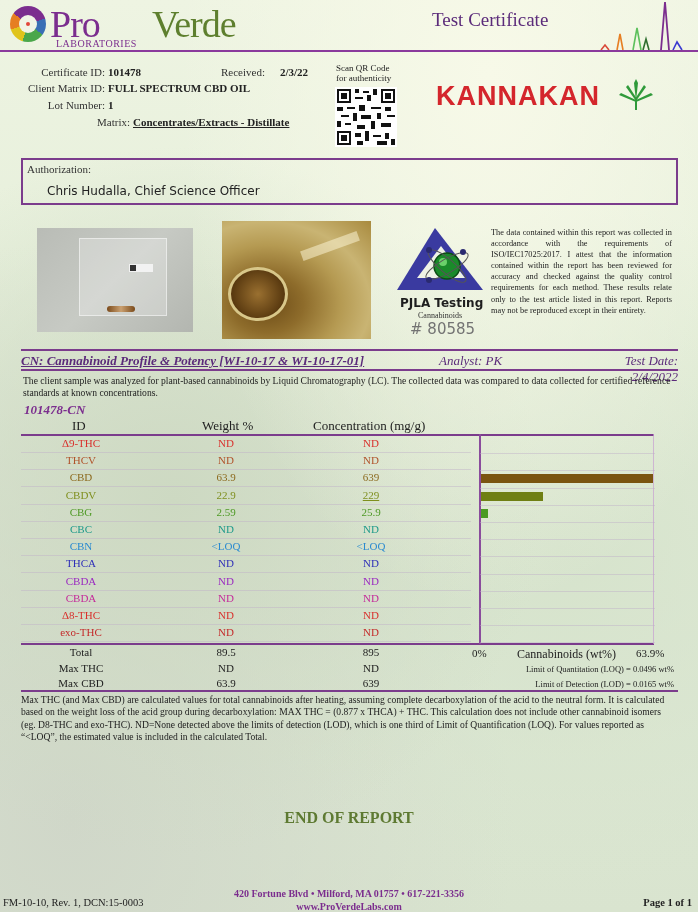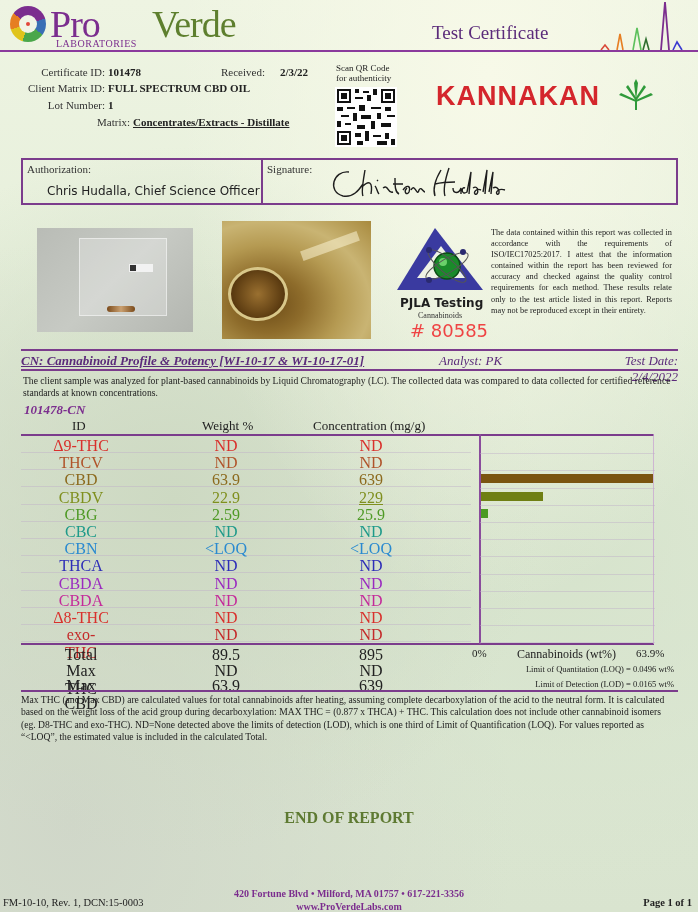--- a/index.html
+++ b/index.html
@@ -17,21 +17,21 @@
   .abs { position: absolute; }
 
   
   .logo-circle { left: 10px; top: 6px; width: 36px; height: 36px; border-radius: 50%;
     background: conic-gradient(#7b2d8e 0 20%, #3a6fb5 20% 35%, #4aa74a 35% 55%, #e0c41c 55% 70%, #e67e22 70% 85%, #7b2d8e 85% 100%); }
   .logo-inner { left: 19px; top: 15px; width: 18px; height: 18px; border-radius: 50%; background: #f1f4e6; }
   .logo-dot { left: 24px; top: 20px; width: 8px; height: 8px; border-radius: 50%; background: #e2463a; border: 2px solid #f1f4e6; }
   .brand-pro { left: 50px; top: 2px; font-size: 38px; color: #7b2d8e; letter-spacing: -1px; }
   .brand-verde { left: 152px; top: 2px; font-size: 38px; color: #5e7f2e; letter-spacing: -1px; }
   .brand-labs { left: 56px; top: 38px; font-size: 10px; color: #7b2d8e; letter-spacing: 0.5px; }
-  .title { left: 432px; top: 22px; font-size: 19px; color: #5b2b7a; }
+  .title { left: 432px; top: 9px; font-size: 19px; color: #5b2b7a; }
   .header-rule { left: 0; top: 50px; width: 698px; height: 2px; background: #8a3a9c; }
   .peaks { left: 555px; top: 0; width: 140px; height: 52px; }
 
   
   .label { font-size: 11px; color: #333; text-align: right; }
   .val { font-size: 11px; font-weight: bold; color: #222; }
 
   .qr-cap { left: 336px; top: 63px; font-size: 9px; line-height: 10px; color: #222; }
   .qr { left: 335px; top: 87px; width: 62px; height: 60px; background: #fff; padding: 2px; }
   .kannakan { left: 436px; top: 81px; font-family: "Liberation Sans", "DejaVu Sans", sans-serif; font-weight: bold; font-size: 27px; color: #d4262c; letter-spacing: 1px; }
@@ -45,33 +45,33 @@
   .cell .body { position: absolute; font-family: "DejaVu Sans", "Liberation Sans", sans-serif; font-size: 12px; color: #222; }
   .sig { position: absolute; left: 60px; top: 2px; width: 200px; height: 40px; }
 
   
   .photo1 { left: 37px; top: 228px; width: 156px; height: 104px; background: linear-gradient(135deg, #b9bcb6 0%, #c7cac4 50%, #b3b6b0 100%); overflow: hidden; }
   .photo2 { left: 222px; top: 221px; width: 149px; height: 118px; background: radial-gradient(ellipse at 30% 70%, #6b4a16 0%, #8e6c2b 25%, #b59a52 50%, #c9b473 70%, #a88a3e 100%); overflow: hidden; }
 
   .pjla { left: 395px; top: 228px; width: 90px; height: 95px; }
   .pjla-t1 { left: 400px; top: 296px; font-family: "DejaVu Sans", sans-serif; font-weight: bold; font-size: 12px; color: #1e1e1e; }
   .pjla-t2 { left: 418px; top: 311px; font-size: 8px; color: #333; }
-  .pjla-t3 { left: 410px; top: 320px; font-family: "DejaVu Sans", sans-serif; font-size: 18px; color: #ef4444; }
+  .pjla-t3 { left: 410px; top: 320px; font-family: "DejaVu Sans", sans-serif; font-size: 15px; color: #737373; }
   .attest { left: 491px; top: 227px; width: 181px; font-size: 8.3px; line-height: 11.1px; text-align: justify; color: #222; }
 
   .sect-rule { left: 21px; width: 657px; height: 2px; background: #7b3c8c; }
   .sect-head { left: 21px; top: 353px; width: 657px; font-style: italic; font-size: 13px; color: #5b2b7a; display: flex; }
   .sect-head .a { text-decoration: underline; font-weight: bold; }
   .desc { left: 23px; top: 375px; width: 655px; font-size: 9.6px; line-height: 12px; color: #222; }
   .sampleid { left: 24px; top: 402px; font-style: italic; font-weight: bold; font-size: 13px; color: #7b2d8e; }
 
   
   .colhead { top: 418px; font-size: 13px; color: #222; }
   .row { position: absolute; left: 21px; width: 450px; height: 17px; border-bottom: 1px solid rgba(190,175,200,0.45); }
-  .row span { position: absolute; top: 1px; font-size: 16px; }
+  .row span { position: absolute; top: 1px; font-size: 11px; }
   .c1 { left: 30px; width: 60px; text-align: center; }
   .c2 { left: 170px; width: 70px; text-align: center; }
   .c3 { left: 315px; width: 70px; text-align: center; }
   .trow span { color: #222; }
 
   
   .chart-vline { top: 434px; width: 2px; background: #8a4c9c; }
   .gridline { left: 480px; width: 175px; height: 1px; background: rgba(190,175,200,0.45); }
   .bar { position: absolute; left: 481px; height: 9px; }
 
@@ -172,27 +172,20 @@
     <path d="M18 23 L35 16 L33 14 L18 21 Z"></path>
     <path d="M17 22 L19 22 L19 31 L17 31 Z"></path>
   </g>
 </svg>
 
 <div class="abs authbox">
   <div class="cell" style="width:240px;">
     <span class="lbl">Authorization:</span>
     <span class="body" style="left:24px; top:24px;">Chris Hudalla, Chief Science Officer</span>
   </div>
-  <div class="cell" style="width:298px;">
-    <span class="lbl">Signature:</span>
-    <svg class="sig" viewBox="0 0 200 40">
-      <path d="M26 10 C10 8 4 30 20 34 C30 36 36 28 40 22 M42 8 C40 20 38 30 40 34 M40 24 C46 18 50 20 48 32 M52 24 C54 26 54 30 56 32 M54 18 L55 19 M60 26 C66 22 64 32 70 30 M72 16 C72 24 72 30 76 32 M70 22 L80 22 M80 28 C84 22 88 24 86 30 C84 34 80 30 84 26 M88 28 C92 20 94 36 96 28 C98 24 100 30 102 30" fill="none" stroke="#1e1e1e" stroke-width="1.4"></path>
-      <path d="M118 8 C112 18 110 28 112 34 M126 6 C122 18 120 28 122 34 M112 22 C120 20 126 20 132 20 M130 26 C130 32 136 32 138 26 L138 32 M142 26 C138 24 138 34 144 30 L148 10 L146 32 M150 26 C156 22 156 34 152 32 C150 30 154 26 158 28 M160 30 L164 8 L162 32 M166 30 L170 10 L168 32 M170 26 C176 22 178 34 174 32 C172 30 176 26 182 28" fill="none" stroke="#1e1e1e" stroke-width="1.4"></path>
-    </svg>
-  </div>
 </div>
 
 <div class="abs photo1">
   <div style="position:absolute; left:42px; top:10px; width:88px; height:78px; background:rgba(255,255,255,0.25); border:1px solid rgba(255,255,255,0.5);"></div>
   <div style="position:absolute; left:92px; top:36px; width:24px; height:8px; background:#f2f2f2;"></div>
   <div style="position:absolute; left:93px; top:37px; width:6px; height:6px; background:#333;"></div>
   <div style="position:absolute; left:70px; top:78px; width:28px; height:6px; border-radius:3px; background:linear-gradient(90deg,#7a4a1a,#caa070,#7a4a1a);"></div>
 </div>
 <div class="abs photo2">
   <div style="position:absolute; left:6px; top:46px; width:60px; height:54px; border-radius:50%; border:3px solid #d8c78a; background:radial-gradient(circle,#9a7030 0%,#5a3a10 70%);"></div>

